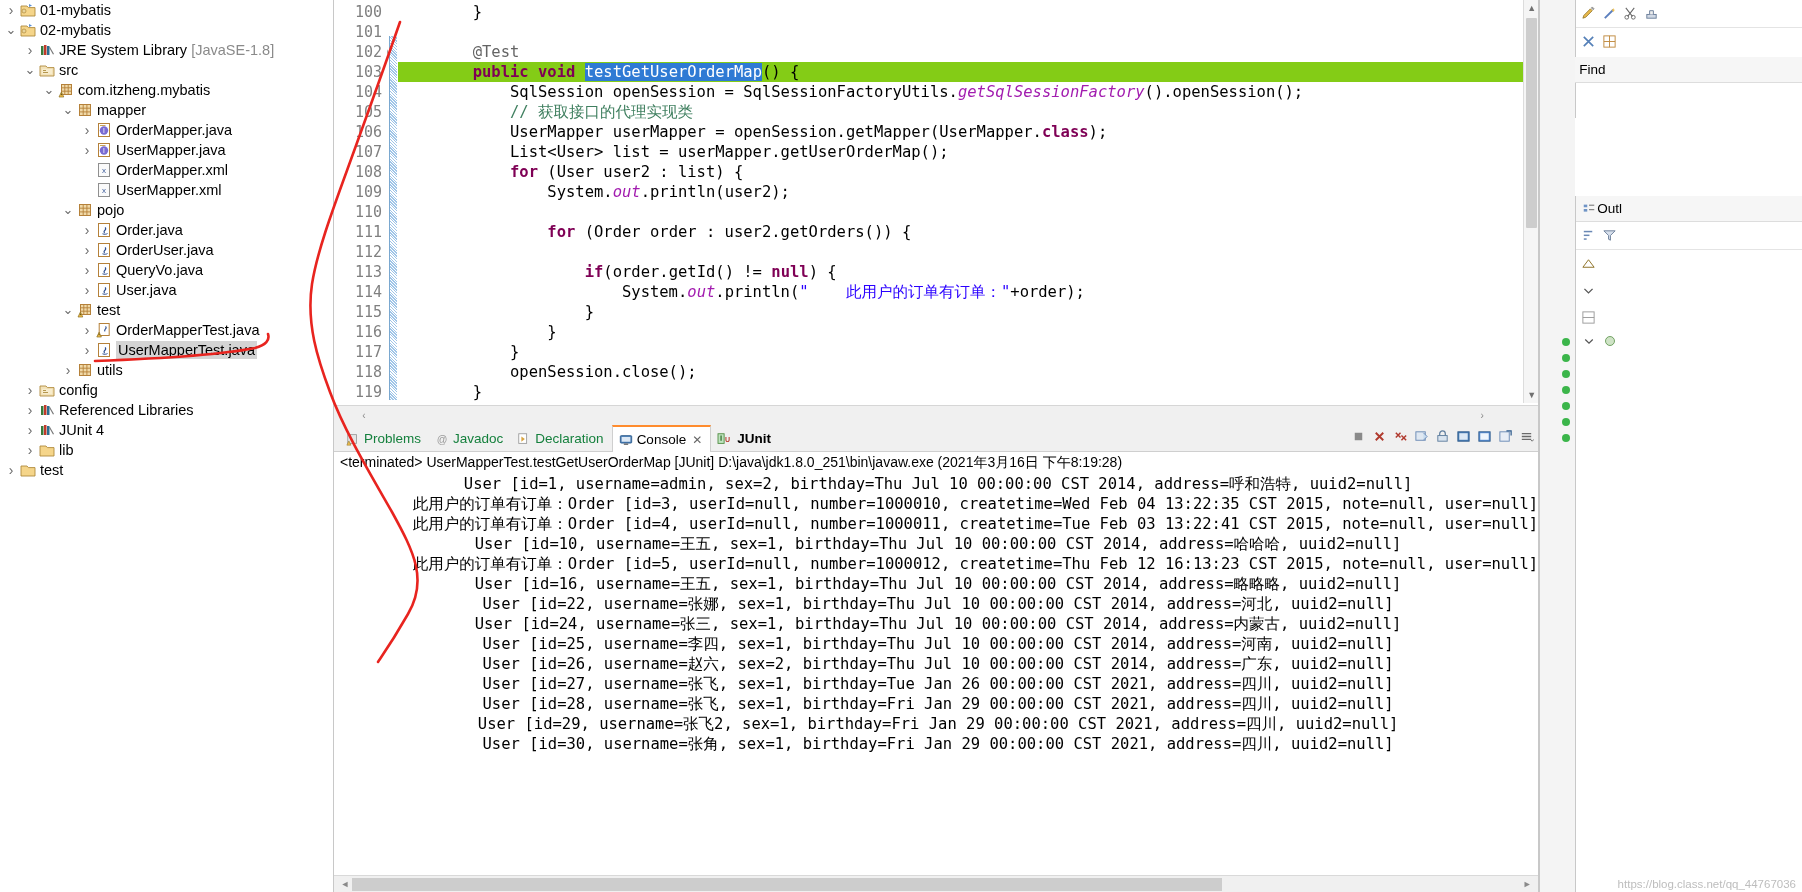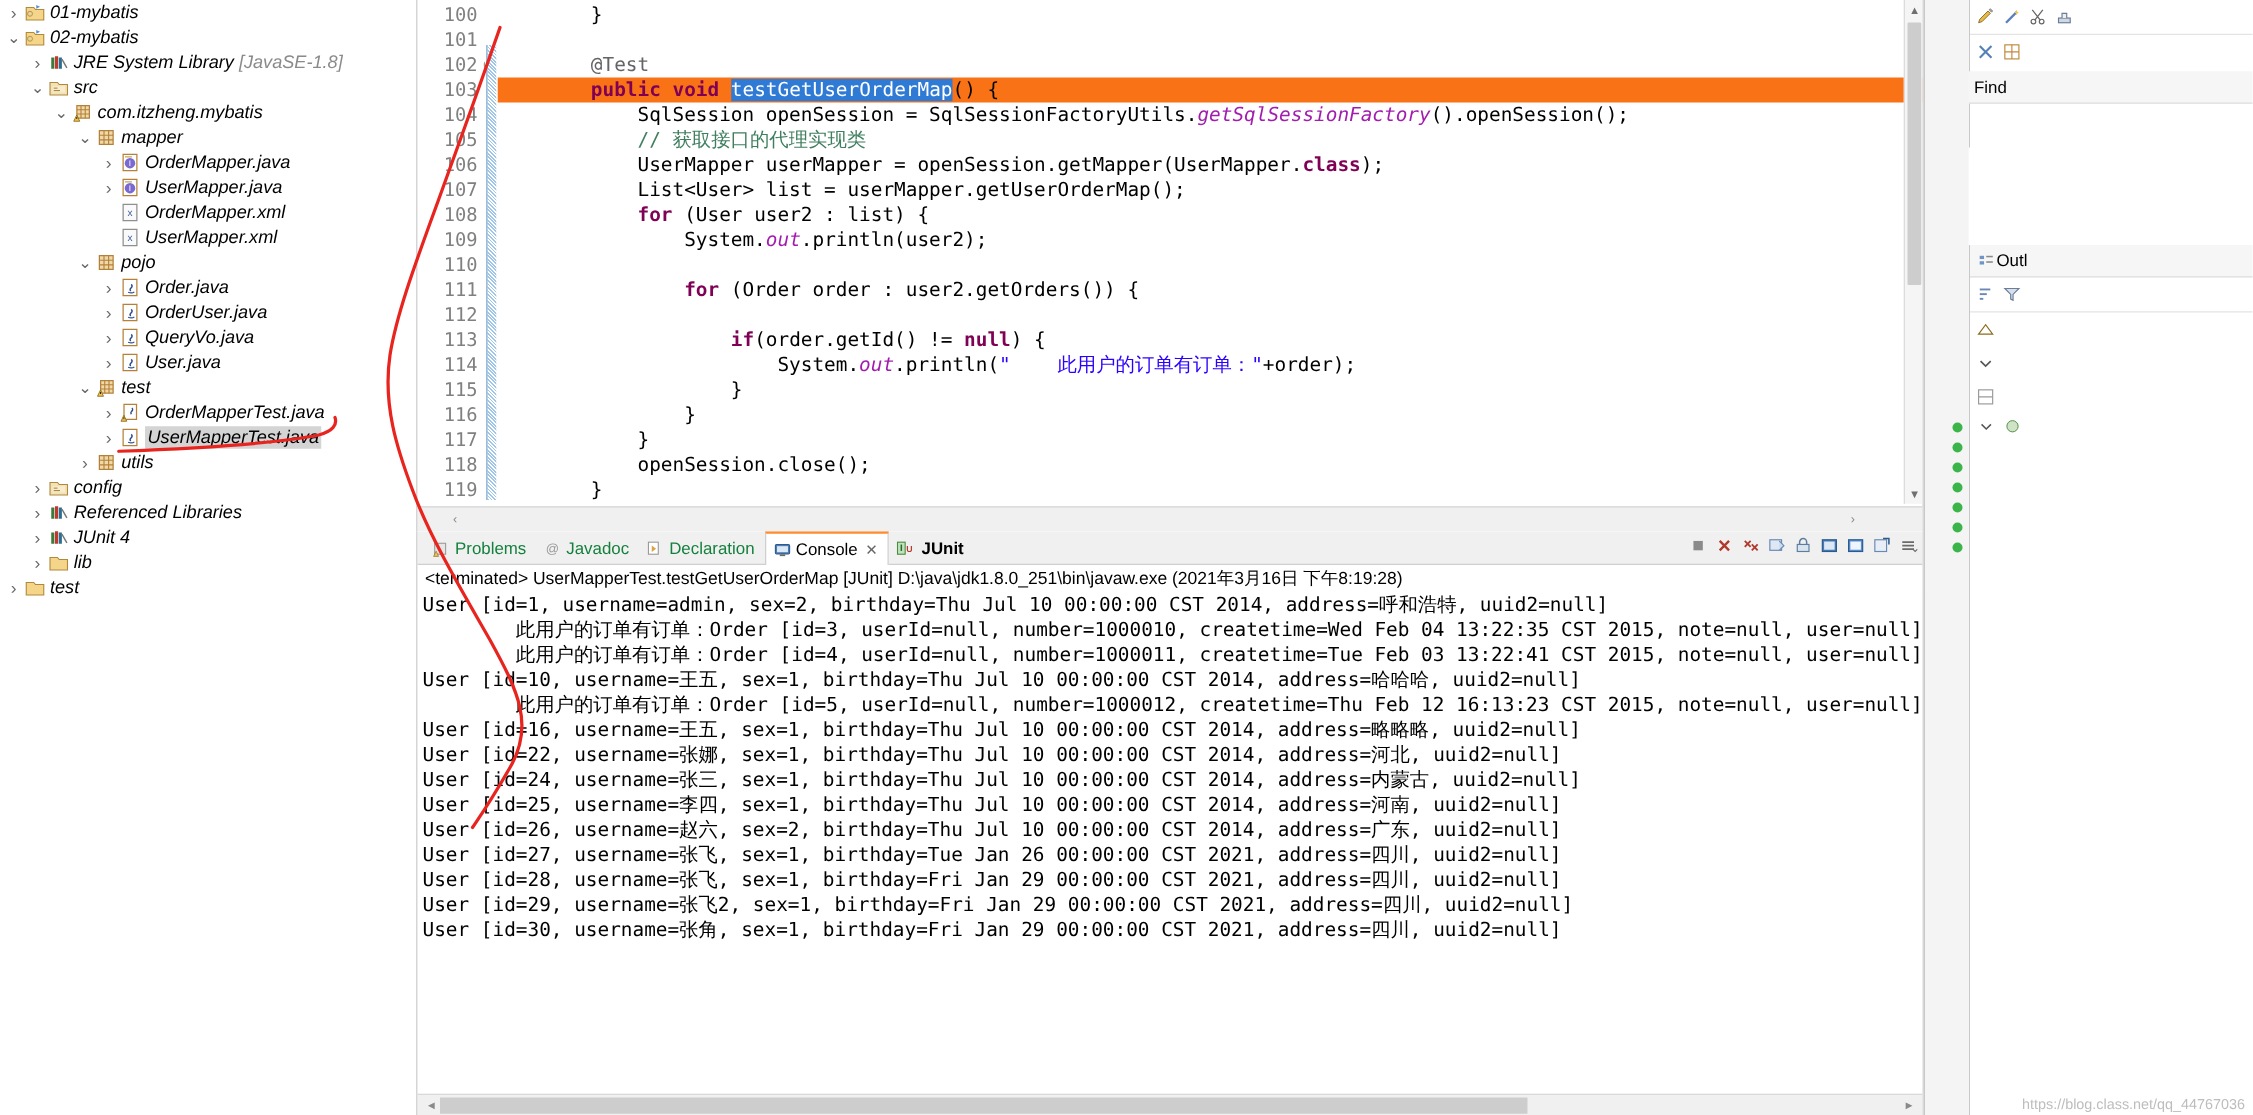--- a/index.html
+++ b/index.html
@@ -48,21 +48,21 @@
   }
   .twisty.none { color: transparent; }
   .ticon {
     width: 19px; flex: 0 0 19px;
     height: 16px;
     display: inline-flex;
     align-items: center;
     justify-content: center;
     margin-right: 3px;
   }
-  .tree-label { line-height: 18px; font-style: italic; }
+  .tree-label { line-height: 18px; }
   .lib-suffix { color: #8a8a8a; }
 
   
   #center {
     flex: 1 1 auto;
     display: flex;
     flex-direction: column;
     height: 892px;
     position: relative;
     background: #fff;
@@ -126,21 +126,21 @@
   #code {
     flex: 1 1 auto;
     position: relative;
     font-family: "DejaVu Sans Mono", monospace;
     font-size: 15.5px;
     padding-top: 2px;
     overflow: hidden;
     white-space: pre;
   }
   .cl { height: 20px; line-height: 20px; white-space: pre; }
-  .cl.cur { background: #f97316; }
+  .cl.cur { background: #84cc16; }
   .kw  { color: #7f0055; font-weight: bold; }
   .ann { color: #646464; }
   .cmt { color: #3f7f5f; }
   .str { color: #2a00ff; }
   .stat{ color: #a21caf; font-style: italic; }
   .sel { background: #2f7ad4; color: #ffffff; }
 
   #v-scroll {
     position: absolute; right: 0; top: 0;
     width: 15px; height: 403px;
@@ -233,20 +233,21 @@
   #console-out {
     flex: 1 1 auto;
     font-family: "DejaVu Sans Mono", monospace;
     font-size: 15.5px;
     line-height: 20px;
     color: #000;
     padding-left: 4px;
     overflow: hidden;
     white-space: pre;
     background: #fff;
+    text-align: center;
   }
   #console-out .ln { height: 20px; white-space: pre; }
   #console-hscroll {
     height: 17px; flex: 0 0 17px;
     background: #f0f0f0;
     border-top: 1px solid #d9d9d9;
     position: relative;
   }
   #console-hscroll .ar {
     position: absolute; top: 0; width: 14px; height: 17px;

